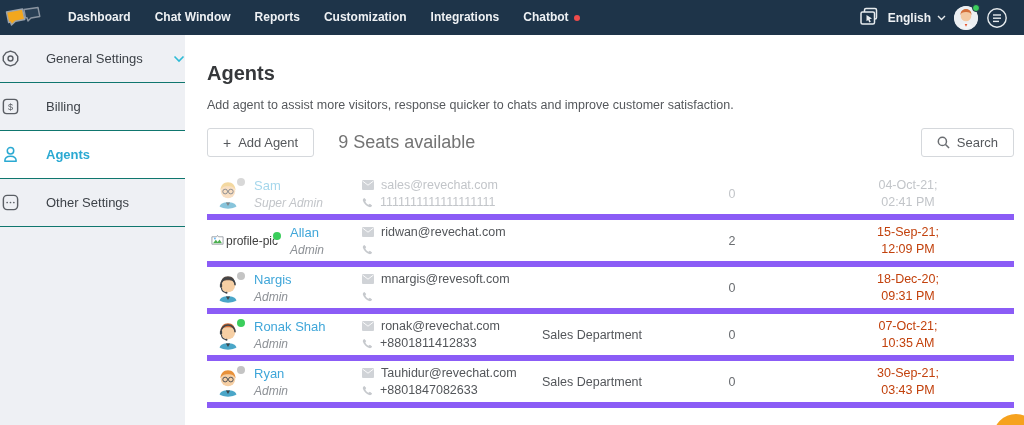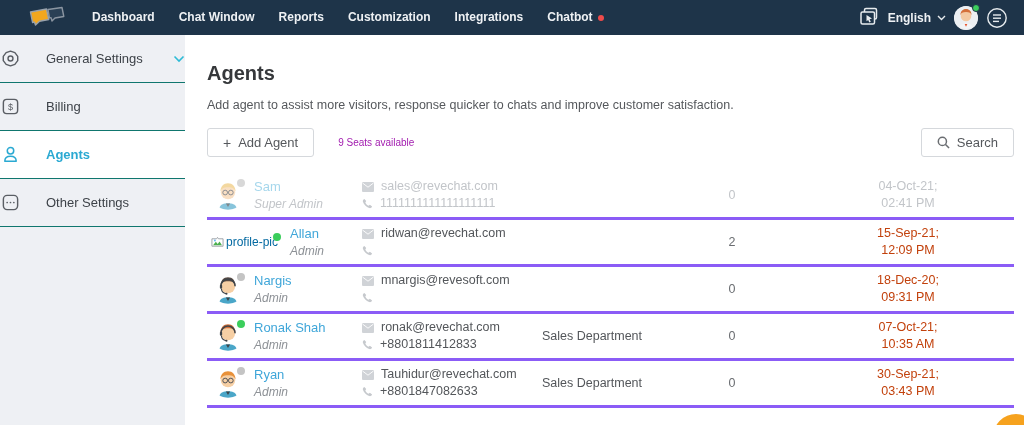--- a/index.html
+++ b/index.html
@@ -1,21 +1,21 @@
 <!DOCTYPE html>
 <html><head>
 <meta charset="utf-8">
 <style>
   * { box-sizing: border-box; margin: 0; padding: 0; }
   html,body { width:1024px; height:425px; overflow:hidden; background:#fff;
     font-family:"Liberation Sans", sans-serif; }
 
   
   .navbar { height:35px; background:#1e3449; display:flex; align-items:center;
-    padding:0 16px 0 24px; position:relative; z-index:5; }
+    padding:0 16px 0 0; position:relative; z-index:5; }
   .logo { width:46px; height:28px; display:flex; align-items:center; justify-content:center; }
   .nav-menu { display:flex; align-items:center; margin-left:10px; height:35px; }
   .nav-item { position:relative; color:#eef1f4; font-size:12px; font-weight:bold;
     padding:0 12px; height:35px; line-height:35px; cursor:pointer; white-space:nowrap; }
   .nav-item.active { color:#2dbbd6; }
   .nav-item.active::after { content:""; position:absolute; left:11px; right:11px;
     bottom:3px; height:2px; background:#2dbbd6; }
   .chatbot-dot { display:inline-block; width:6px; height:6px; border-radius:50%;
     background:#ef4b4b; margin-left:5px; vertical-align:middle; }
   .nav-right { margin-left:auto; display:flex; align-items:center; gap:8px; }
@@ -39,45 +39,45 @@
   .side-chevron { margin-left:auto; }
 
   .main { flex:1; background:#fff; padding:0 10px 0 22px; overflow:hidden; }
   .page-title { font-size:20px; font-weight:bold; color:#36383b; margin-top:27px; }
   .page-desc { font-size:12.5px; color:#55585c; margin-top:13px; }
 
   .toolbar { display:flex; align-items:center; margin-top:16px; }
   .btn { display:inline-flex; align-items:center; gap:7px; background:#fff;
     border:1px solid #d5d8dc; border-radius:3px; padding:0 15px; height:29px;
     font-size:13px; color:#55585c; cursor:pointer; font-family:inherit; }
-  .seats { margin-left:24px; font-size:10px; color:#a21caf; }
+  .seats { margin-left:24px; font-size:18px; color:#737373; }
   .search-btn { margin-left:auto; }
 
   
   .table { margin-top:16px; }
   .grid-cols { display:grid; grid-template-columns:155px 160px 140px 140px 1fr; }
   .thead { background:#f7f8fa; height:27px; align-items:center;
     font-size:12.5px; font-weight:bold; color:#46494d; }
   .th { text-align:center; display:flex; align-items:center; justify-content:center; gap:5px; }
-  .row { height:47px; align-items:center; border-bottom:3px solid #8b5cf6; font-size:12.5px; }
+  .row { height:47px; align-items:center; border-bottom:6px solid #8b5cf6; font-size:12.5px; }
   .cell-name { display:flex; align-items:center; gap:9px; padding-left:4px; }
   .avatar { position:relative; width:34px; height:34px; flex-shrink:0; }
   .avatar svg { width:34px; height:34px; display:block; }
   .status-dot { position:absolute; top:1px; right:0; width:8px; height:8px; border-radius:50%;
     background:#c4c4c4; }
   [data-status="online"] .status-dot { background:#3bce5c; }
   .name-link { color:#3fa6d9; font-size:13px; cursor:pointer; }
   .role { color:#8d9196; font-size:12px; margin-top:3px;font-style:italic; }
   .cell-contact { color:#53565a; }
   .contact-line { display:flex; align-items:center; gap:7px; line-height:17px; min-height:17px; }
   .cell-dept, .cell-chat, .cell-login { text-align:center; color:#53565a; }
   .cell-chat { color:#6a6d71; }
   .cell-login { color:#c2410c; line-height:17px; }
   .broken-img { position:relative; display:flex; align-items:center; gap:2px;
-    font-size:12px; color:#0369a1; }
+    font-size:12px; color:#404040; }
   .broken-img .status-dot { position:static; margin-left:-7px; margin-top:-10px; }
   
   .row[data-faded="true"] .name-link { color:#a6d7ec; }
   .row[data-faded="true"] .role,
   .row[data-faded="true"] .cell-contact,
   .row[data-faded="true"] .cell-chat,
   .row[data-faded="true"] .cell-login { color:#c2c5c9; }
   .row[data-faded="true"] .avatar { opacity:.65; }
 
   .chat-widget { position:fixed; left:993px; top:414px; width:46px; height:46px;

